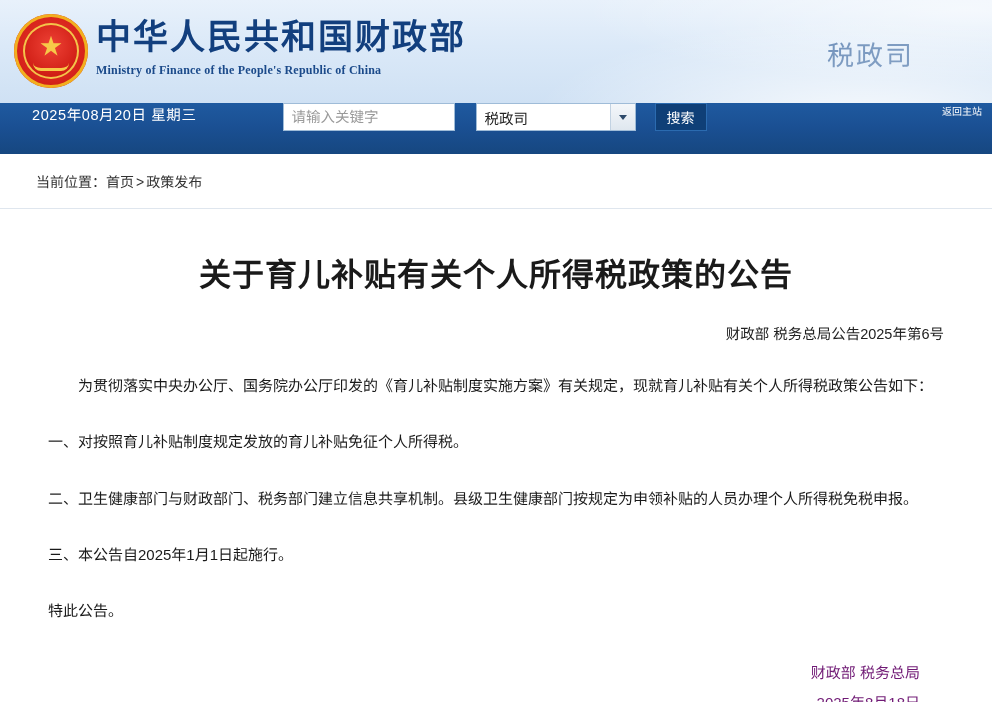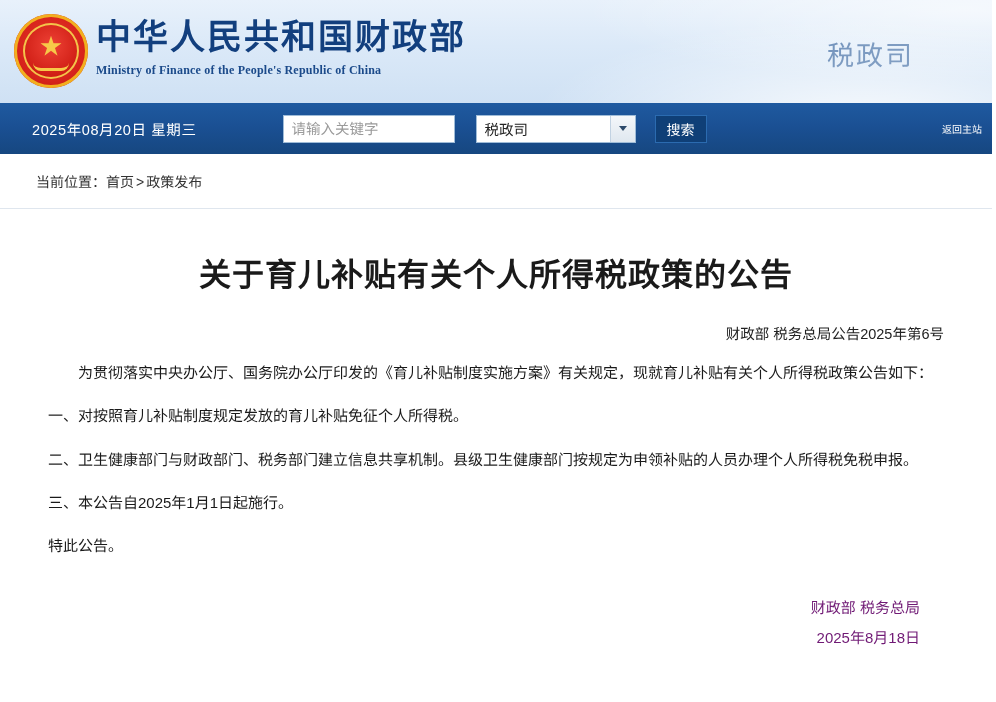--- a/index.html
+++ b/index.html
@@ -100,21 +100,21 @@
     font-family: "Liberation Serif", serif;
     letter-spacing: 2px;
   }
 
   
   .navbar {
     position: relative;
     height: 51px;
     background: linear-gradient(to bottom, #1f5aa0 0%, #1a4f92 50%, #164780 100%);
     display: flex;
-    align-items: center;
+    align-items: flex-start;
   }
   .nav-date {
     color: #ffffff;
     font-size: 14.5px;
     margin-left: 32px;
     letter-spacing: .6px;
     white-space: nowrap;
   }
   .search-wrap {
     display: flex;
@@ -227,21 +227,21 @@
   .doc-subtitle {
     text-align: right;
     font-size: 14.5px;
     color: #222222;
     margin-top: 27px;
   }
   .para {
     font-size: 15px;
     color: #1a1a1a;
     line-height: 1.75;
-    margin-top: 17px;
+    margin-top: 30px;
     text-align: justify;
   }
   .para.indent { text-indent: 2em; }
   .signature {
     margin-top: 34px;
     text-align: right;
     font-size: 15px;
     color: #701a75;
     line-height: 2;
     padding-right: 24px;

